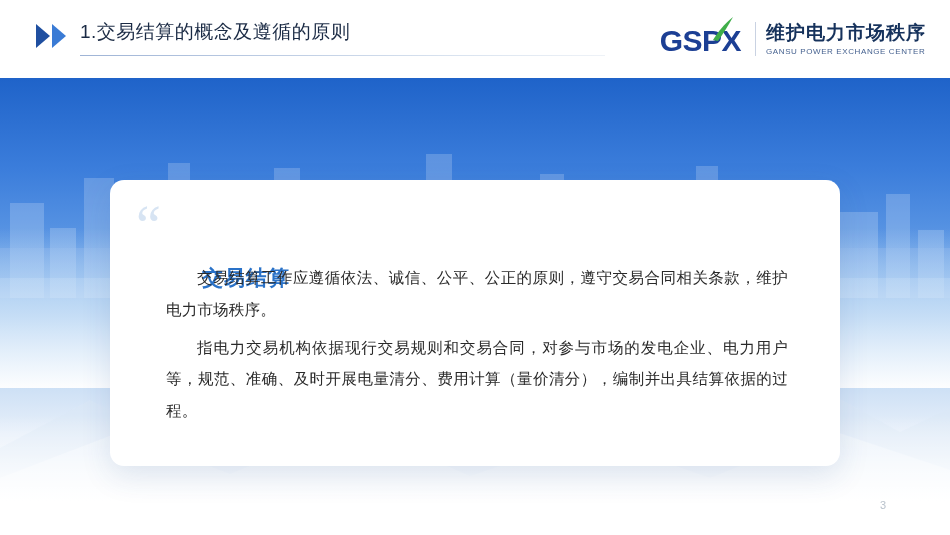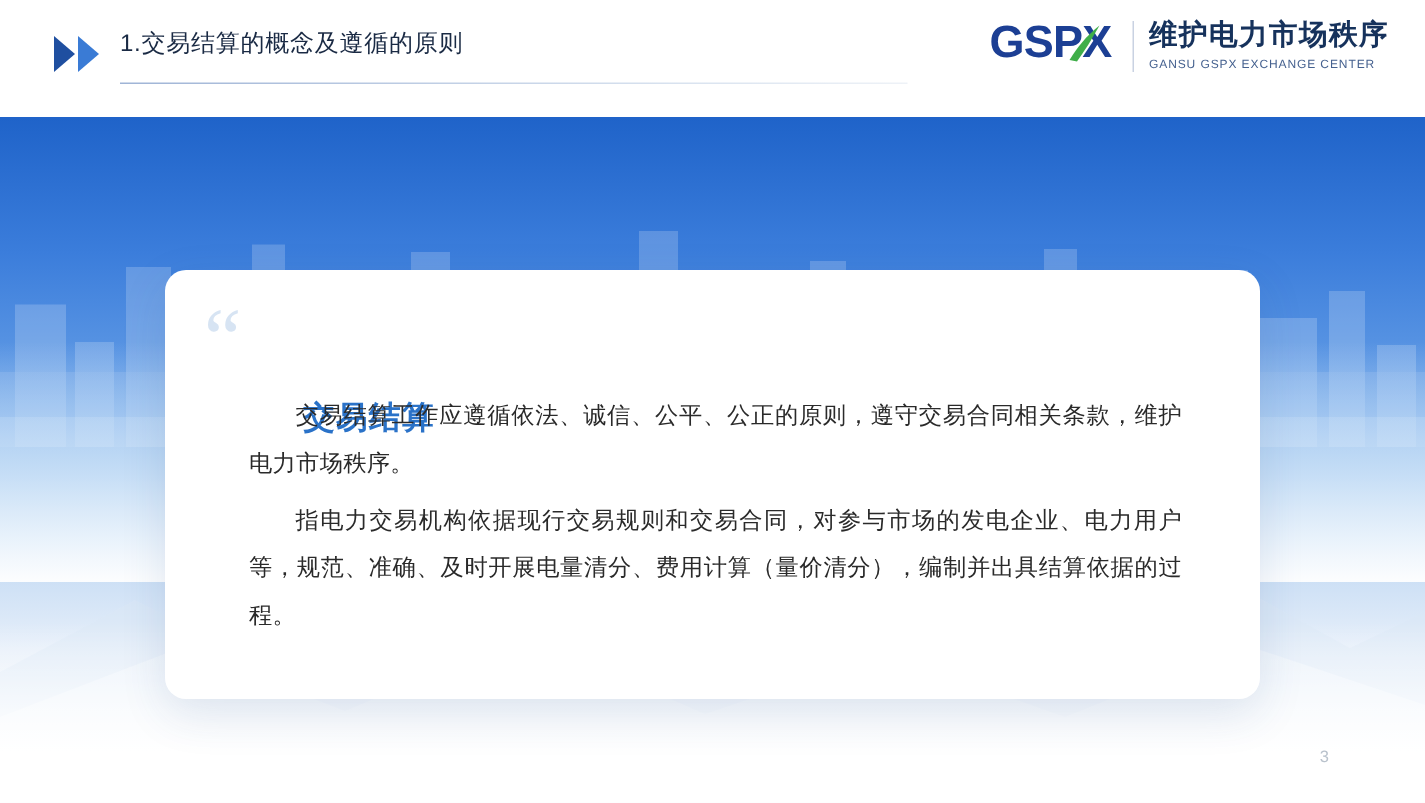--- a/index.html
+++ b/index.html
@@ -36,21 +36,21 @@
     left: 34px;
     top: 22px;
     width: 40px;
     height: 28px;
   }
   .header-arrows svg { display: block; }
   .header-title {
     position: absolute;
     left: 80px;
     top: 19px;
-    font-size: 16px;
+    font-size: 19px;
     color: #1a2a44;
     letter-spacing: 0.5px;
     font-weight: 500;
     white-space: nowrap;
   }
   .header-underline {
     position: absolute;
     left: 80px;
     top: 55px;
     width: 525px;
@@ -58,21 +58,21 @@
     background: linear-gradient(to right, #9fb4d6, #d8e2ef 70%, #eef2f7);
   }
 
   
   .logo-wrap {
     position: absolute;
     right: 24px;
     top: 14px;
     height: 42px;
     display: flex;
-    align-items: flex-start;
+    align-items: flex-end;
   }
   .logo-mark {
     font-size: 30px;
     font-weight: 700;
     color: #1c3f94;
     letter-spacing: -0.5px;
     line-height: 1;
     position: relative;
     font-family: "Liberation Sans", sans-serif;
   }
@@ -272,21 +272,21 @@
     <div class="header-underline"></div>
 
     <div class="logo-wrap">
       <div class="logo-mark">GSPX</div>
       <svg class="logo-swoosh" viewBox="0 0 22 26">
         <path d="M1,24 C6,16 12,8 21,1 C16,10 11,18 6,25 Z" fill="#3fae49"></path>
       </svg>
       <div class="logo-divider"></div>
       <div>
         <div class="logo-cn">维护电力市场秩序</div>
-        <div class="logo-en">GANSU GSPX EXCHANGE CENTER</div>
+        <div class="logo-en">GANSU POWER EXCHANGE CENTER</div>
       </div>
     </div>
   </div>
 
   <div class="card">
     <svg class="quote-mark" viewBox="0 0 56 42">
       <text x="0" y="38" font-family="Liberation Serif, serif" font-size="56" fill="#d7e4f3">“</text>
     </svg>
     <div class="card-title">交易结算</div>
     <div class="card-body">

